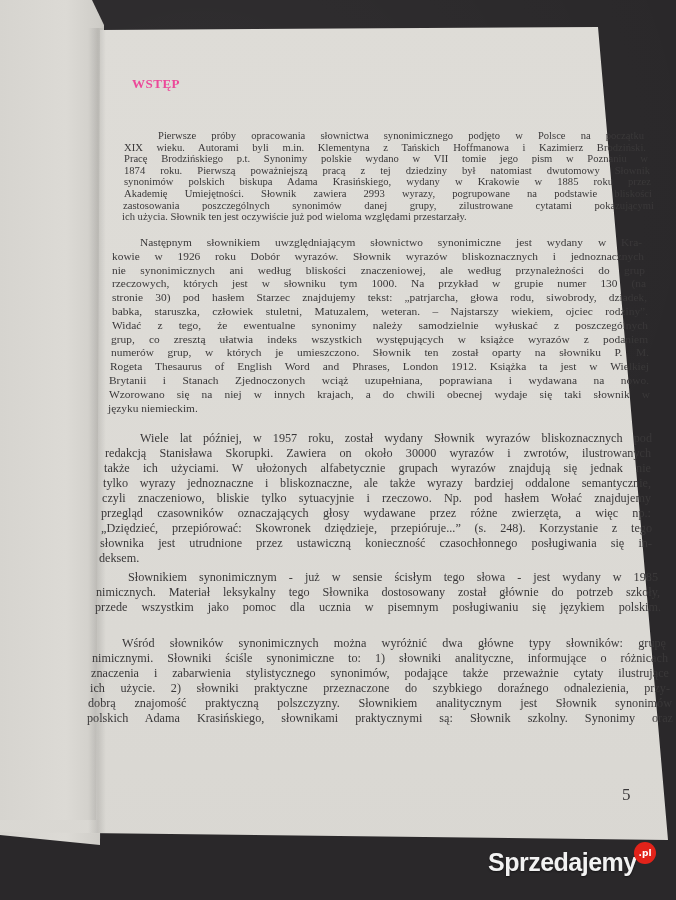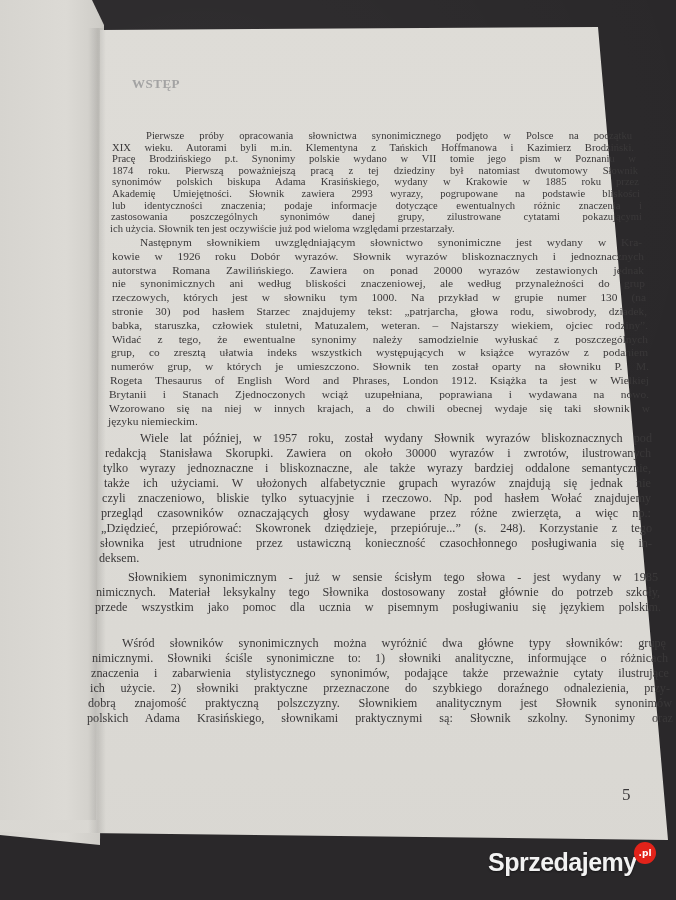--- a/index.html
+++ b/index.html
@@ -24,21 +24,21 @@
     background:linear-gradient(180deg,#dedcd7 0%, #dddbd6 40%, #d9d7d2 100%);
     clip-path:polygon(100px 30px, 598px 27px, 668px 840px, 0 832px, 0 820px, 96px 820px);
   }
   .gutter-shadow {
     position:absolute; left:88px; top:28px; width:18px; height:805px;
     background:linear-gradient(90deg, rgba(0,0,0,0.0), rgba(0,0,0,0.10) 55%, rgba(0,0,0,0.0));
   }
   .heading {
     position:absolute; left:132px; top:76px;
     font-weight:bold; font-size:13px; letter-spacing:0.5px;
-    color:#a3a3a3;
+    color:#ec4899;
   }
   .text-block {
     position:absolute; left:112px; top:130px;
     font-size:11.3px; line-height:12.4px; color:#3a3839;
     text-align:justify;
   }
   .line { display:block; white-space:nowrap; text-align:justify; text-align-last:justify; }
   .line.last { text-align-last:left; }
   .p1 .line { font-size:10.6px; line-height:11.6px; }
   .p3 .line, .p4 .line, .p5 .line { font-size:12.2px; line-height:15px; }
@@ -61,54 +61,52 @@
 <body>
 
 <div class="bg-texture"></div>
 <div class="left-page"></div>
 <div class="right-page"></div>
 <div class="gutter-shadow"></div>
 
 <div class="heading">WSTĘP</div>
 
 <div class="text-block" style="width:520px;">
-  <div class="p1" style="position:absolute; top:0; left:0; width:520px;">
+  <div class="p1" style="position:absolute; top:0; left:12px; width:520px;">
     <span class="line" style="padding-left:34px;width:486px">Pierwsze próby opracowania słownictwa synonimicznego podjęto w Polsce na początku</span>
     <span class="line" style="width:522px">XIX wieku. Autorami byli m.in. Klementyna z Tańskich Hoffmanowa i Kazimierz Brodziński.</span>
     <span class="line" style="width:524px">Pracę Brodzińskiego p.t. Synonimy polskie wydano w VII tomie jego pism w Poznaniu w</span>
     <span class="line" style="width:526px">1874 roku. Pierwszą poważniejszą pracą z tej dziedziny był natomiast dwutomowy Słownik</span>
     <span class="line" style="width:527px">synonimów polskich biskupa Adama Krasińskiego, wydany w Krakowie w 1885 roku przez</span>
     <span class="line" style="width:528px">Akademię Umiejętności. Słownik zawiera 2993 wyrazy, pogrupowane na podstawie bliskości</span>
-    <span class="line" style="width:530px">lub identyczności znaczenia; podaje informacje dotyczące ewentualnych różnic znaczenia i</span>
     <span class="line" style="width:531px;margin-left:-1px">zastosowania poszczególnych synonimów danej grupy, zilustrowane cytatami pokazującymi</span>
     <span class="line last" style="width:530px;margin-left:-2px">ich użycia. Słownik ten jest oczywiście już pod wieloma względami przestarzały.</span>
   </div>
 
   <div class="p2" style="position:absolute; top:106px; left:0; width:530px; font-size:11.4px; line-height:13.8px;">
     <span class="line" style="padding-left:28px;width:502px">Następnym słownikiem uwzględniającym słownictwo synonimiczne jest wydany w Kra-</span>
     <span class="line" style="width:532px">kowie w 1926 roku Dobór wyrazów. Słownik wyrazów bliskoznacznych i jednoznacznych</span>
-    <span class="line" style="width:532px">autorstwa Romana Zawilińskiego. Zawiera on ponad 20000 wyrazów zestawionych jednak</span>
     <span class="line" style="width:533px">nie synonimicznych ani według bliskości znaczeniowej, ale według przynależności do grup</span>
     <span class="line" style="width:534px">rzeczowych, których jest w słowniku tym 1000. Na przykład w grupie numer 130 (na</span>
     <span class="line" style="width:535px">stronie 30) pod hasłem Starzec znajdujemy tekst: „patrjarcha, głowa rodu, siwobrody, dziadek,</span>
     <span class="line" style="width:536px">babka, staruszka, człowiek stuletni, Matuzalem, weteran. – Najstarszy wiekiem, ojciec rodziny”.</span>
     <span class="line" style="width:536px">Widać z tego, że ewentualne synonimy należy samodzielnie wyłuskać z poszczególnych</span>
     <span class="line" style="width:537px;margin-left:-1px">grup, co zresztą ułatwia indeks wszystkich występujących w książce wyrazów z podaniem</span>
     <span class="line" style="width:538px;margin-left:-1px">numerów grup, w których je umieszczono. Słownik ten został oparty na słowniku P. M.</span>
     <span class="line" style="width:539px;margin-left:-2px">Rogeta Thesaurus of English Word and Phrases, London 1912. Książka ta jest w Wielkiej</span>
     <span class="line" style="width:540px;margin-left:-3px">Brytanii i Stanach Zjednoczonych wciąż uzupełniana, poprawiana i wydawana na nowo.</span>
     <span class="line" style="width:541px;margin-left:-3px">Wzorowano się na niej w innych krajach, a do chwili obecnej wydaje się taki słownik w</span>
     <span class="line last" style="margin-left:-4px">języku niemieckim.</span>
   </div>
 
   <div class="p3" style="position:absolute; top:301px; left:-6px; width:540px; font-size:12px; line-height:15.3px;">
     <span class="line" style="padding-left:34px;width:512px">Wiele lat później, w 1957 roku, został wydany Słownik wyrazów bliskoznacznych pod</span>
     <span class="line" style="width:546px;margin-left:-1px">redakcją Stanisława Skorupki. Zawiera on około 30000 wyrazów i zwrotów, ilustrowanych</span>
+    <span class="line" style="width:547px;margin-left:-2px">także ich użyciami. W ułożonych alfabetycznie grupach wyrazów znajdują się jednak nie</span>
     <span class="line" style="width:548px;margin-left:-3px">tylko wyrazy jednoznaczne i bliskoznaczne, ale także wyrazy bardziej oddalone semantycznie,</span>
-    <span class="line" style="width:547px;margin-left:-2px">także ich użyciami. W ułożonych alfabetycznie grupach wyrazów znajdują się jednak nie</span>
     <span class="line" style="width:549px;margin-left:-4px">czyli znaczeniowo, bliskie tylko sytuacyjnie i rzeczowo. Np. pod hasłem Wołać znajdujemy</span>
     <span class="line" style="width:550px;margin-left:-5px">przegląd czasowników oznaczających głosy wydawane przez różne zwierzęta, a więc np.:</span>
     <span class="line" style="width:551px;margin-left:-5px">„Dziędzieć, przepiórować: Skowronek dziędzieje, przepióruje...” (s. 248). Korzystanie z tego</span>
     <span class="line" style="width:552px;margin-left:-6px">słownika jest utrudnione przez ustawiczną konieczność czasochłonnego posługiwania się in-</span>
     <span class="line last" style="margin-left:-7px">deksem.</span>
   </div>
 
   <div class="p4" style="position:absolute; top:440px; left:-14px; width:556px; font-size:12.4px; line-height:16.4px;">
     <span class="line" style="padding-left:30px;width:530px">Słownikiem synonimicznym - już w sensie ścisłym tego słowa - jest wydany w 1985</span>
     <span class="line" style="width:564px;margin-left:-2px">nimicznych. Materiał leksykalny tego Słownika dostosowany został głównie do potrzeb szkoły,</span>

